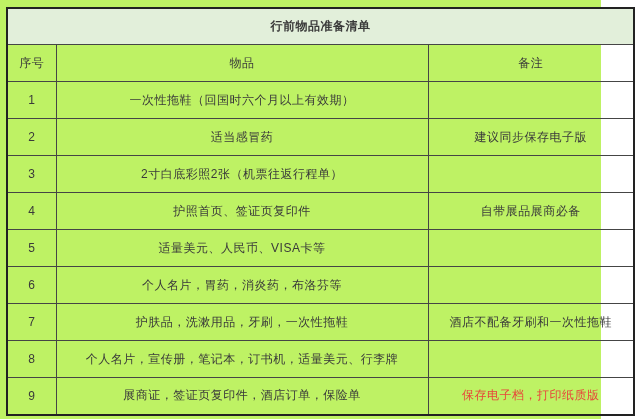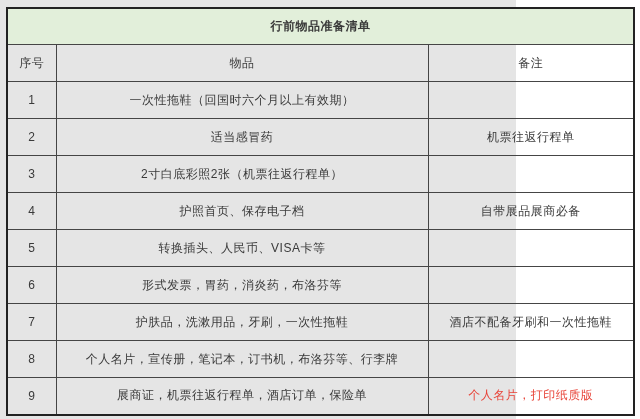--- a/index.html
+++ b/index.html
@@ -6,23 +6,23 @@
     margin: 0;
     padding: 0;
     background: #ffffff;
     width: 640px;
     height: 419px;
     overflow: hidden;
     font-family: "Liberation Sans", sans-serif;
   }
   .page {
     position: relative;
-    width: 516px;
+    width: 601px;
     height: 419px;
-    background: #e5e5e5;
+    background: #bef264;
   }
   table.checklist {
     position: absolute;
     left: 6px;
     top: 7px;
     width: 627px;
     border-collapse: collapse;
     table-layout: fixed;
     border: 2px solid #222222;
   }
@@ -76,52 +76,52 @@
     </thead>
     <tbody>
       <tr>
         <td>1</td>
         <td>一次性拖鞋（回国时六个月以上有效期）</td>
         <td></td>
       </tr>
       <tr>
         <td>2</td>
         <td>适当感冒药</td>
-        <td>机票往返行程单</td>
+        <td>建议同步保存电子版</td>
       </tr>
       <tr>
         <td>3</td>
         <td>2寸白底彩照2张（机票往返行程单）</td>
         <td></td>
       </tr>
       <tr>
         <td>4</td>
-        <td>护照首页、保存电子档</td>
+        <td>护照首页、签证页复印件</td>
         <td>自带展品展商必备</td>
       </tr>
       <tr>
         <td>5</td>
-        <td>转换插头、人民币、VISA卡等</td>
+        <td>适量美元、人民币、VISA卡等</td>
         <td></td>
       </tr>
       <tr>
         <td>6</td>
-        <td>形式发票，胃药，消炎药，布洛芬等</td>
+        <td>个人名片，胃药，消炎药，布洛芬等</td>
         <td></td>
       </tr>
       <tr>
         <td>7</td>
         <td>护肤品，洗漱用品，牙刷，一次性拖鞋</td>
         <td>酒店不配备牙刷和一次性拖鞋</td>
       </tr>
       <tr>
         <td>8</td>
-        <td>个人名片，宣传册，笔记本，订书机，布洛芬等、行李牌</td>
+        <td>个人名片，宣传册，笔记本，订书机，适量美元、行李牌</td>
         <td></td>
       </tr>
       <tr>
         <td>9</td>
-        <td>展商证，机票往返行程单，酒店订单，保险单</td>
-        <td class="red-note">个人名片，打印纸质版</td>
+        <td>展商证，签证页复印件，酒店订单，保险单</td>
+        <td class="red-note">保存电子档，打印纸质版</td>
       </tr>
     </tbody>
   </table>
 </div>
 
 </body></html>

